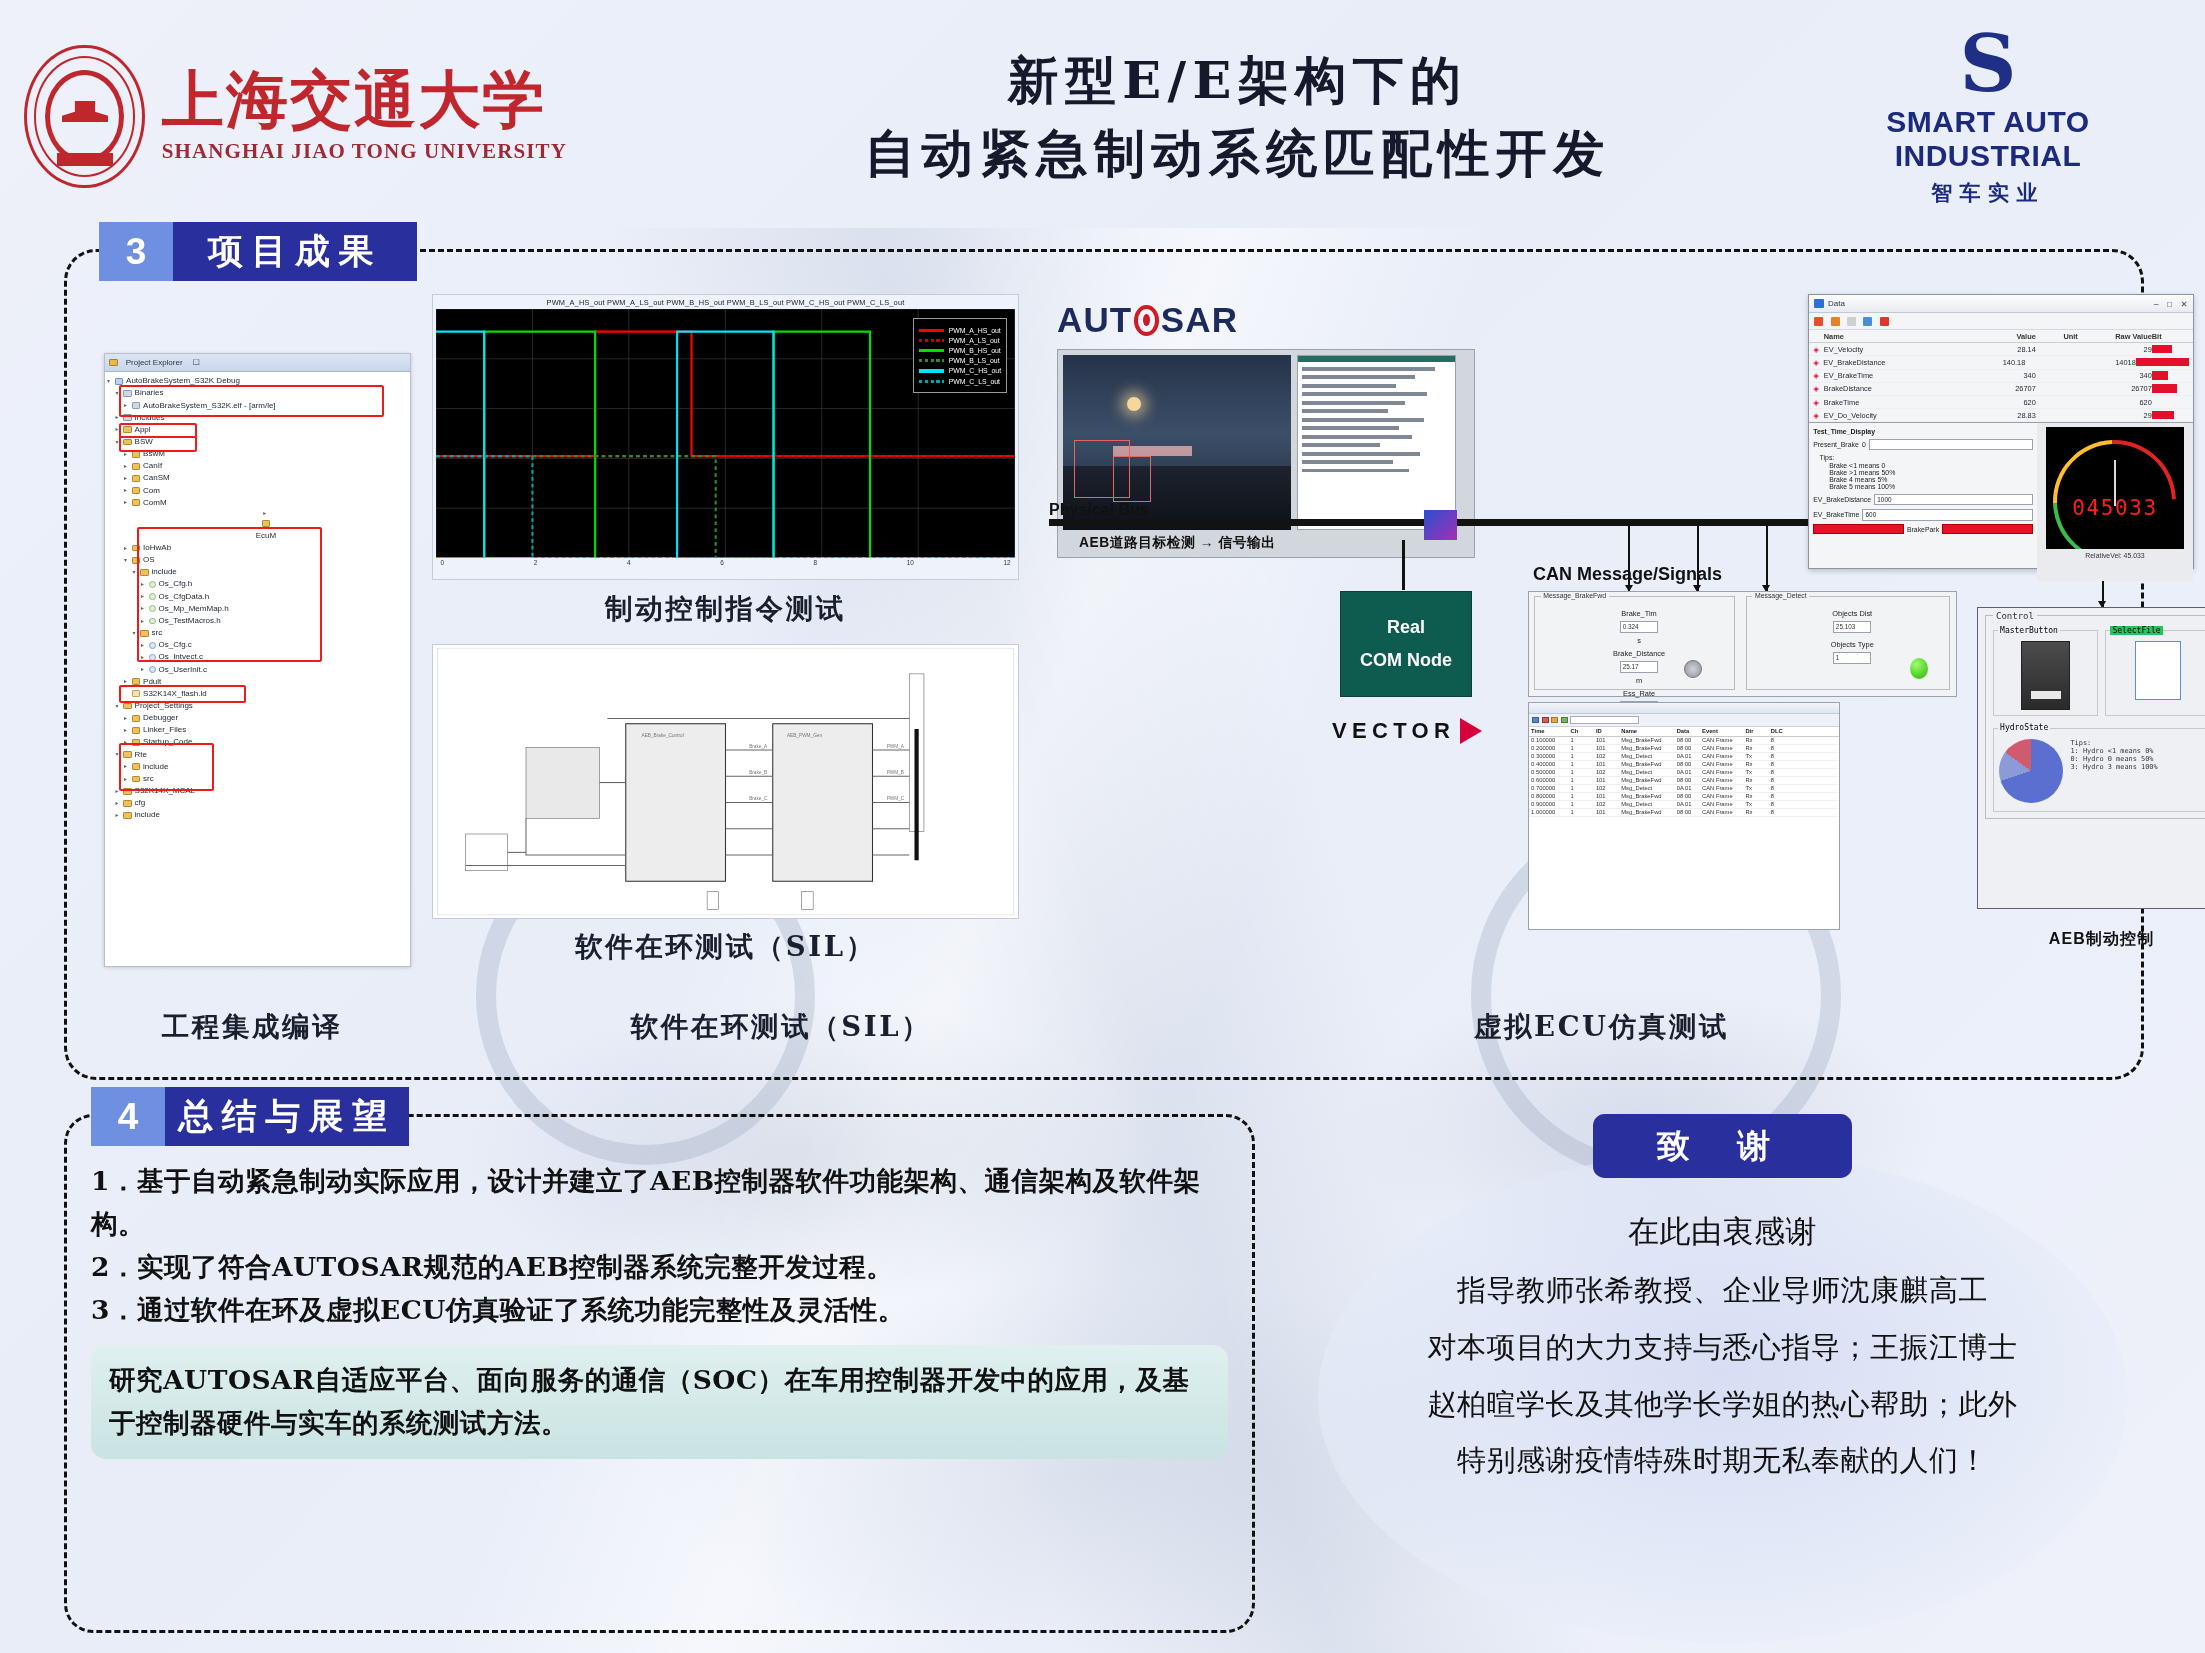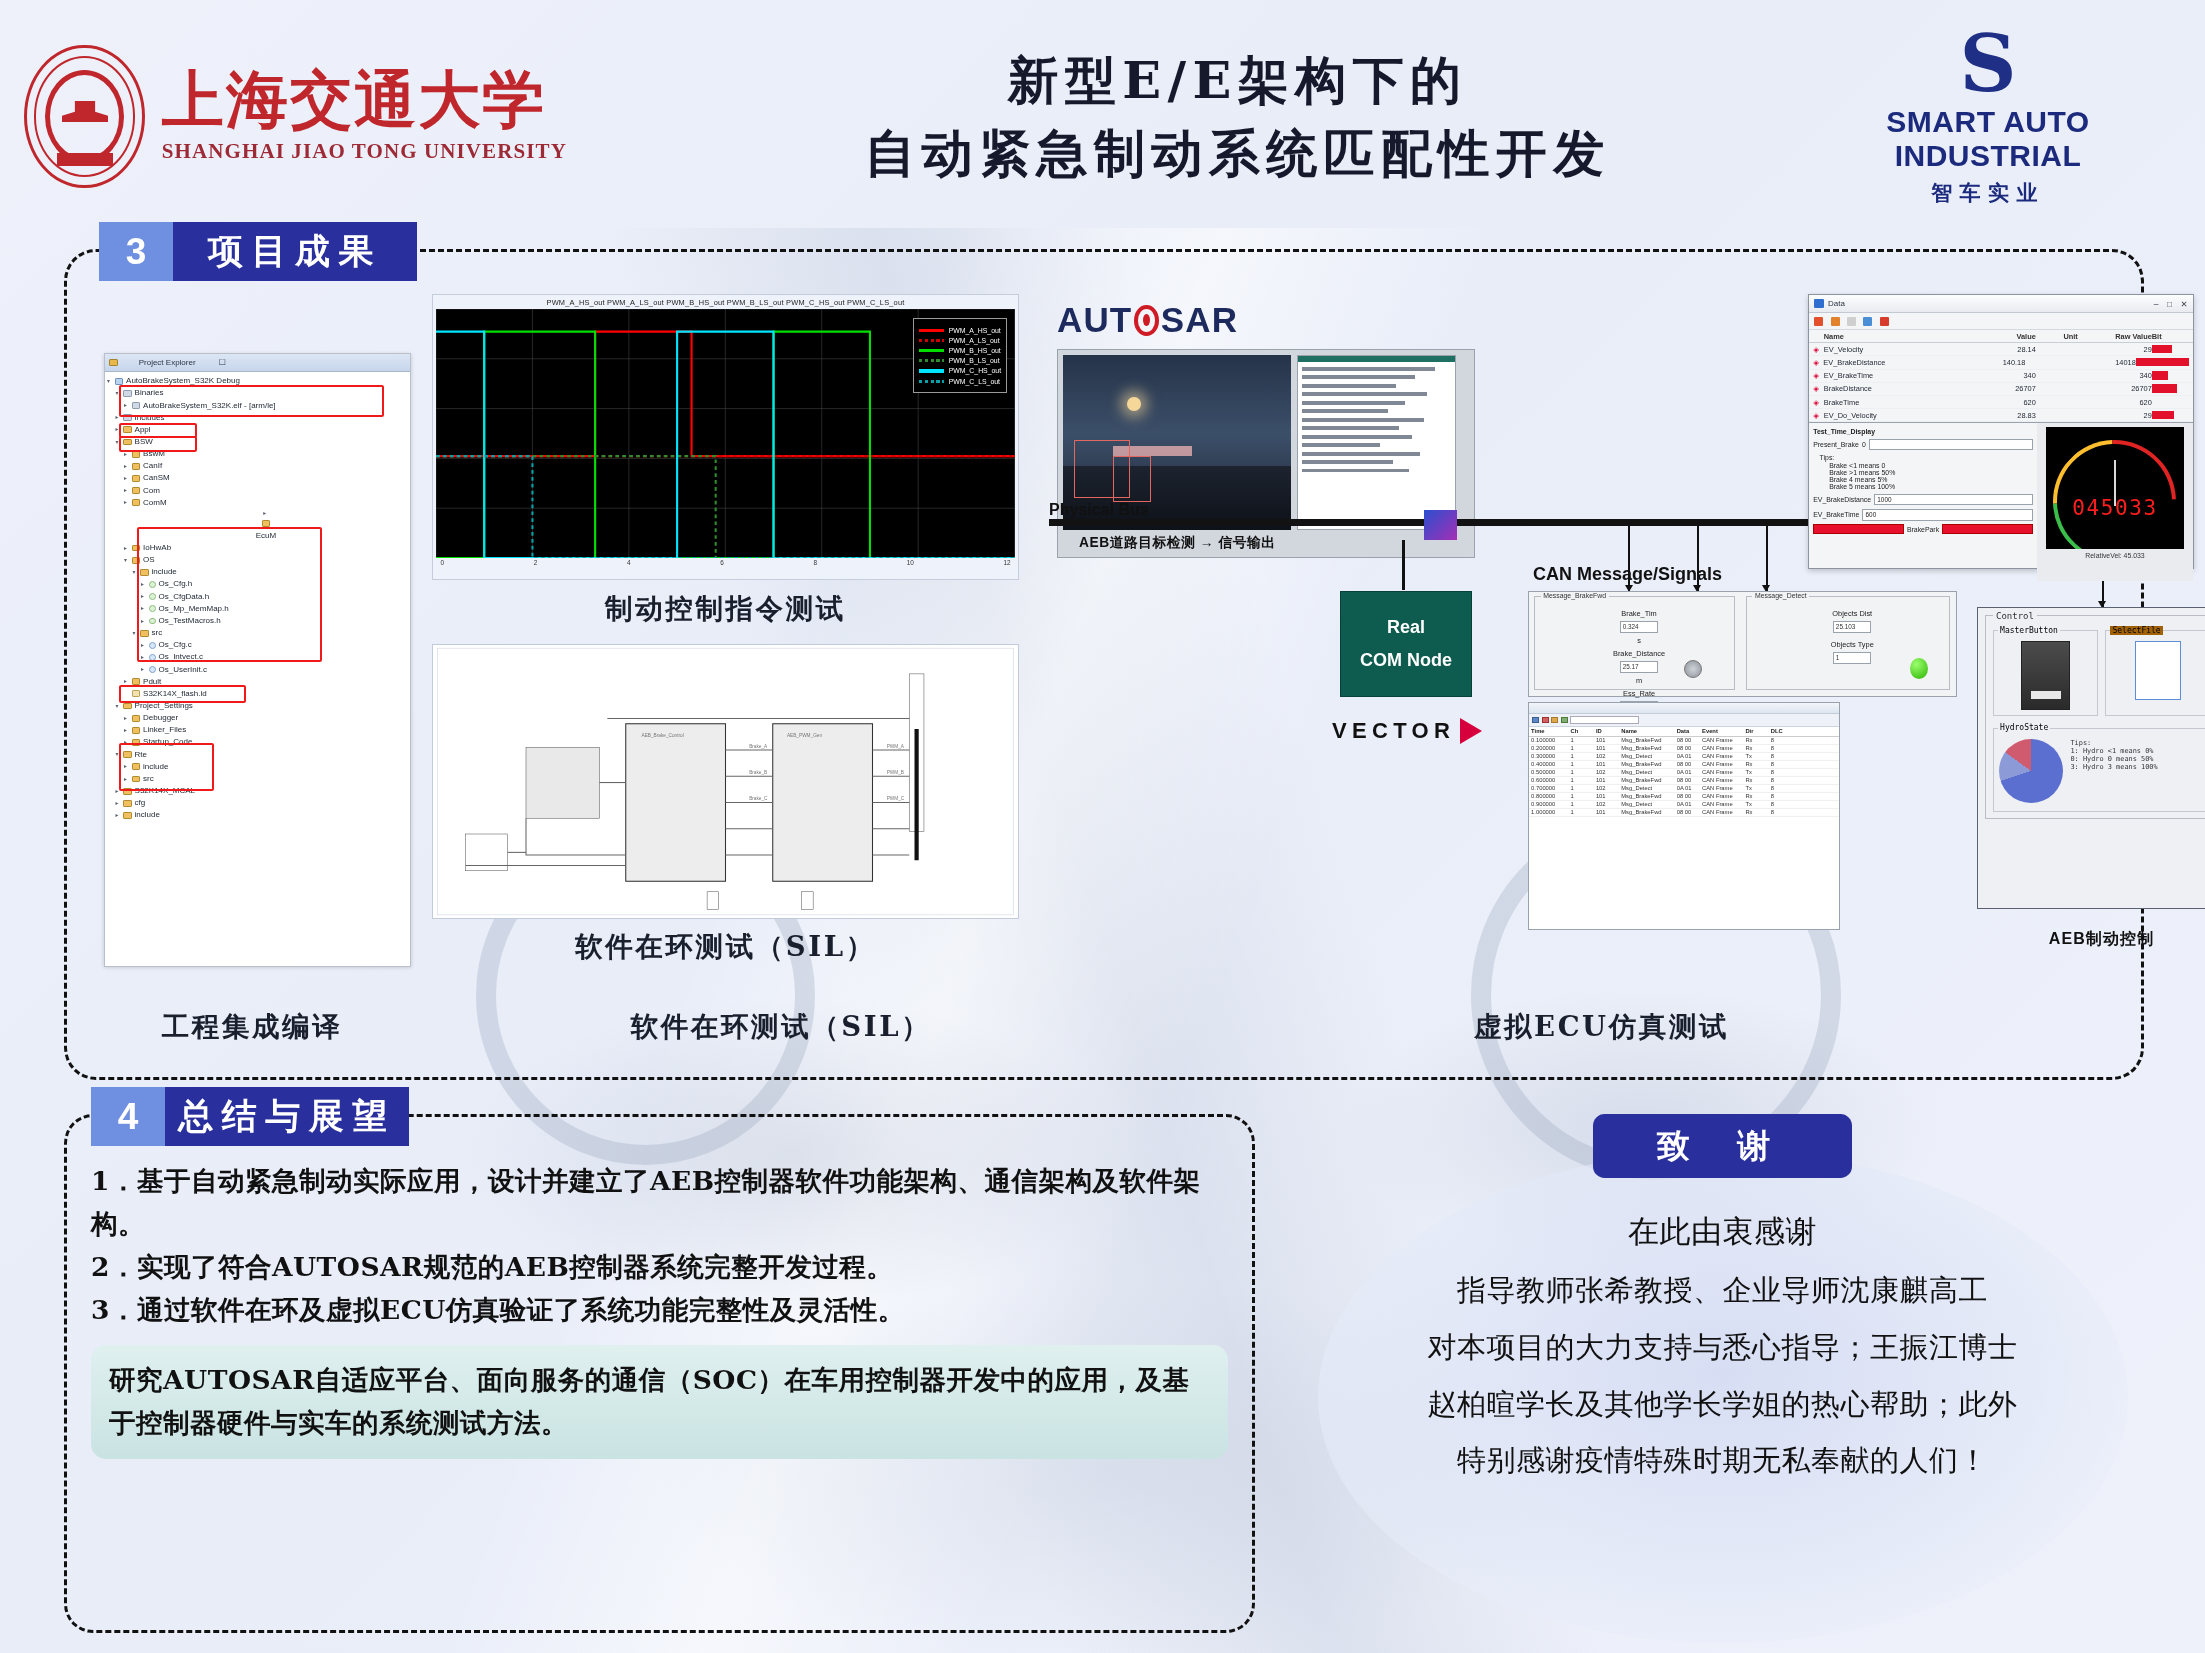--- a/index.html
+++ b/index.html
@@ -50,21 +50,21 @@
   
   .sec3{position:absolute;left:64px;top:249px;width:2080px;height:831px;z-index:3;
         border:3.2px dashed #111;border-radius:32px;}
   .badge{display:flex;align-items:stretch;height:59px;width:318px;}
   .badge .num{width:74px;background:#6f90e0;color:#fff;font-size:37px;font-weight:700;display:flex;align-items:center;justify-content:center;}
   .badge .txt{flex:1;background:#2a2f9e;color:#fff;font-family:"DejaVu Serif","Liberation Serif",serif;
       font-size:35px;font-weight:700;letter-spacing:8.5px;display:flex;align-items:center;justify-content:center;}
 
   
   .pexp{position:absolute;left:37px;top:101px;width:307px;height:614px;background:#fff;border:1.1px solid #b9c0cc;box-shadow:0 1.1px 4.2px rgba(0,0,0,.18);}
-  .pexp-tab{height:18px;background:linear-gradient(#dce6f5,#c7d6ec);border-bottom:0.5px solid #aab6c8;display:flex;align-items:center;padding:0 4.2px;font-size:8px;color:#2a3444;gap:21px;}
+  .pexp-tab{height:18px;background:linear-gradient(#dce6f5,#c7d6ec);border-bottom:0.5px solid #aab6c8;display:flex;align-items:center;padding:0 4.2px;font-size:8px;color:#2a3444;gap:8px;}
   .pexp-tab .ic{width:8.5px;height:7.4px;background:#e8b84b;border:0.5px solid #a5822c;border-radius:1.1px;}
   .tree{padding:3.2px 2.1px;font-size:8px;color:#1c2430;line-height:1.52;}
   .tn{display:flex;align-items:center;gap:2.6px;white-space:nowrap;position:relative;}
   .tw{width:5.3px;color:#5a6472;font-size:5.8px;}
   .fi{width:8.5px;height:6.9px;background:#f0c060;border:0.5px solid #b08a2c;border-radius:1.1px;flex:0 0 auto;}
   .fi.proj{background:#b9d3f0;border-color:#6d93bd;}
   .fi.bin{background:#cfd8e4;border-color:#8e9bae;}
   .fi.h{background:#dff0d8;border-color:#8bbf7a;border-radius:50%;width:6.9px;height:6.9px;}
   .fi.c{background:#d8e6f8;border-color:#7ba2cf;border-radius:50%;width:6.9px;height:6.9px;}
   .fi.ld{background:#f2e2b0;border-color:#bba255;}
@@ -879,21 +879,21 @@
 
   <div class="ctrlpanel">
     <div class="cp-grp">
       <div class="cp-lb">Control</div>
       <div style="display:flex;gap:7.4px;">
         <div style="flex:1;border:0.5px solid #c3c8d1;padding:9.5px 3.2px 5.3px;position:relative;">
           <div style="position:absolute;left:4.2px;top:-5.3px;background:#eef0f4;padding:0 2.1px;font-size:8px;font-family:'DejaVu Sans Mono',monospace;">MasterButton</div>
           <div class="btnimg"></div>
         </div>
         <div style="flex:1;border:0.5px solid #c3c8d1;padding:9.5px 3.2px 5.3px;position:relative;">
-          <div style="position:absolute;left:4.2px;top:-5.3px;background:#a16207;padding:0 2.1px;font-size:8px;font-family:'DejaVu Sans Mono',monospace;">SelectFile</div>
+          <div style="position:absolute;left:4.2px;top:-5.3px;background:#22c55e;padding:0 2.1px;font-size:8px;font-family:'DejaVu Sans Mono',monospace;">SelectFile</div>
           <div class="fileimg"></div>
         </div>
       </div>
       <div style="border:0.5px solid #c3c8d1;margin-top:11.6px;padding:10.6px 5.3px 7.4px;position:relative;display:flex;gap:7.4px;">
         <div style="position:absolute;left:4.2px;top:-5.3px;background:#eef0f4;padding:0 2.1px;font-size:8px;font-family:'DejaVu Sans Mono',monospace;">HydroState</div>
         <div class="pieimg"></div>
         <div style="font-size:6.9px;font-family:'DejaVu Sans Mono',monospace;color:#333;">
           <div>Tips:</div>
           <div id="cptips">
               <div>1: Hydro &lt;1 means 0%</div>

